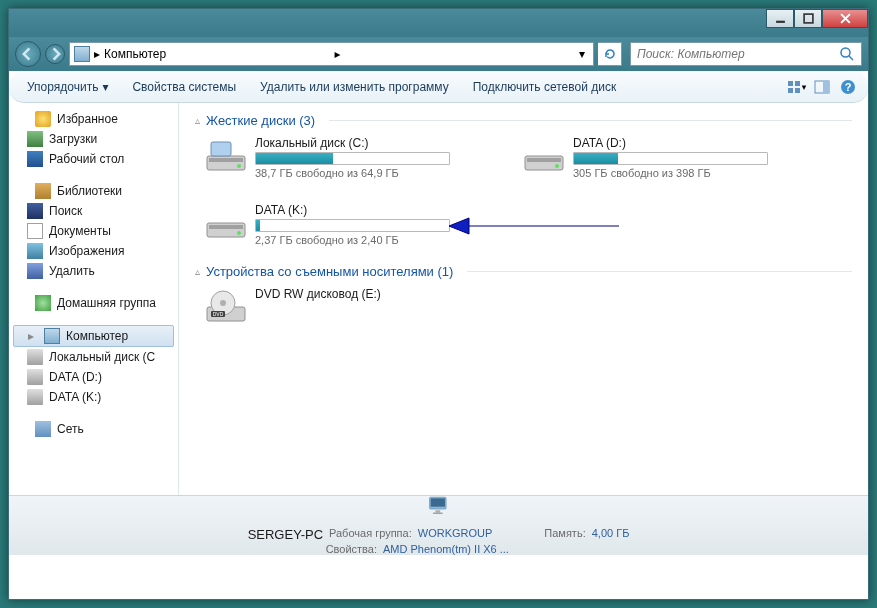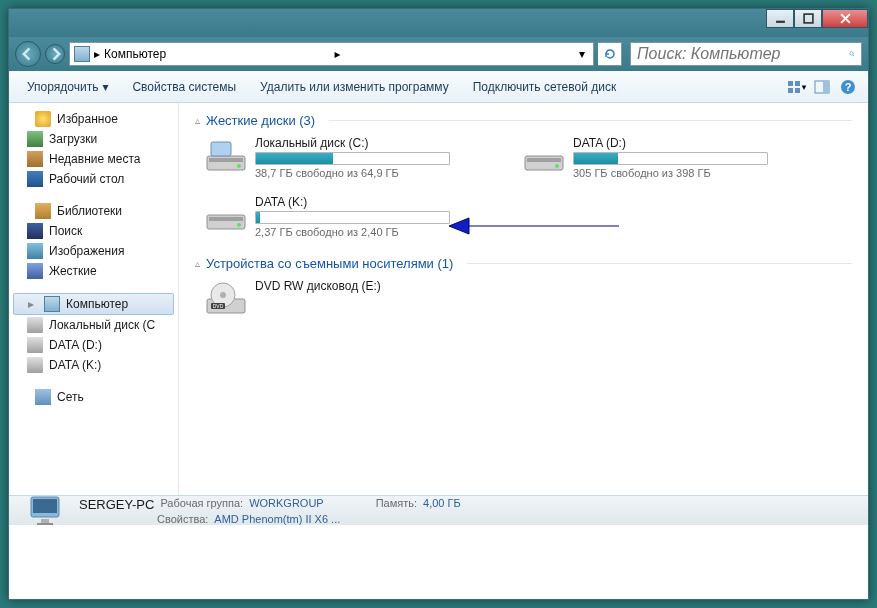--- a/index.html
+++ b/index.html
@@ -15,24 +15,24 @@
 .navbar { height: 34px; background: linear-gradient(#4a8a9a, #3a7a8a); display: flex; align-items: center; padding: 0 6px; gap: 4px; }
 .navbtn { width: 26px; height: 26px; border-radius: 50%; background: radial-gradient(#6aaabf, #3a7a8a); border: 1px solid #2a5a6a; display: flex; align-items: center; justify-content: center; }
 .navbtn.small { width: 20px; height: 20px; }
 .navbtn svg { width: 14px; height: 14px; fill: #d0e8f0; }
 .addr { flex: 1; height: 24px; background: #fff; border: 1px solid #7a9aaa; display: flex; align-items: center; padding: 0 4px; gap: 4px; font-size: 12px; }
 .addr-icon { width: 16px; height: 16px; background: linear-gradient(#c0d8e8, #80b0d0); border: 1px solid #5080a0; }
 .addr-text { flex: 1; }
 .addr-drop { width: 14px; display: flex; justify-content: center; align-items: center; }
 .refresh { width: 24px; height: 24px; background: #fff; border: 1px solid #7a9aaa; display: flex; align-items: center; justify-content: center; border-left: none; }
 .search { width: 232px; height: 24px; background: #fff; border: 1px solid #7a9aaa; display: flex; align-items: center; padding: 0 6px; gap: 4px; margin-left: 4px; }
-.search input { flex: 1; border: none; outline: none; font-size: 16px; font-style: italic; color: #888; }
+.search input { flex: 1; border: none; outline: none; font-size: 12px; font-style: italic; color: #888; }
 .search-icon { width: 16px; height: 16px; color: #3080c0; }
 
-.toolbar { height: 32px; background: linear-gradient(#f8fbfd, #e8f2f8); border-bottom: 1px solid #c8d8e0; display: flex; align-items: center; padding: 0 8px; gap: 4px; font-size: 12px; }
+.toolbar { height: 32px; background: linear-gradient(#f8fbfd, #e8f2f8); border-bottom: 1px solid #c8d8e0; display: flex; align-items: center; padding: 0 8px; gap: 4px; font-size: 12px; border-radius: 15px; }
 .tbitem { padding: 4px 10px; color: #1a3a5a; display: flex; align-items: center; gap: 4px; cursor: default; }
 .tb-right { margin-left: auto; display: flex; gap: 2px; }
 .tb-icon { width: 24px; height: 24px; display: flex; align-items: center; justify-content: center; }
 
 .body { display: flex; height: 392px; }
 .sidebar { width: 170px; background: #fff; border-right: 1px solid #e0e8ec; overflow: hidden; padding: 6px 0; }
 .sb-group { margin-bottom: 12px; }
 .sb-item { display: flex; align-items: center; gap: 6px; padding: 2px 8px 2px 18px; font-size: 12px; color: #1a1a1a; cursor: default; }
 .sb-item.header { padding-left: 10px; }
 .sb-item.selected { background: linear-gradient(#e8f0f8, #d0e0f0); border: 1px solid #a0c0e0; border-radius: 2px; margin: 0 4px; padding-left: 14px; }
@@ -50,33 +50,33 @@
 .ico-home { background: radial-gradient(#a0e0a0, #40a040); }
 .ico-comp { background: linear-gradient(#c0d8e8, #80b0d0); border: 1px solid #5080a0; }
 .ico-drive { background: linear-gradient(#e0e0e0, #a0a0a0); border-radius: 1px; }
 .ico-net { background: linear-gradient(#a0c0e0, #6090c0); }
 
 .content { flex: 1; background: #fff; padding: 10px 16px; overflow-y: auto; }
 .group-header { display: flex; align-items: center; gap: 6px; font-size: 13px; color: #1455a8; margin-bottom: 8px; }
 .group-header .tri { color: #888; font-size: 10px; }
 .group-header .line { flex: 1; height: 1px; background: #e0e8ec; margin-left: 8px; }
 
-.drives { display: flex; flex-wrap: wrap; gap: 16px 18px; margin-bottom: 18px; padding-left: 10px; }
+.drives { display: flex; flex-wrap: wrap; gap: 24px 18px; margin-bottom: 18px; padding-left: 10px; }
 .drive { display: flex; gap: 8px; width: 300px; align-items: flex-start; }
 .drive-ico { width: 42px; height: 40px; flex-shrink: 0; }
 .drive-ico svg { width: 100%; height: 100%; }
 .drive-info { flex: 1; display: flex; flex-direction: column; gap: 2px; font-size: 12px; }
 .drive-name { color: #1a1a1a; }
 .drive-bar { width: 195px; height: 13px; border: 1px solid #b8b8b8; background: #fff; border-radius: 1px; overflow: hidden; }
 .drive-fill { height: 100%; background: linear-gradient(#3aafc4, #1a8fa4); }
 .drive-free { color: #6a6a6a; font-size: 11px; }
 
 .arrow { position: absolute; left: 440px; top: 205px; pointer-events: none; }
 
-.status { height: 30px; background: linear-gradient(#f0f4f8, #e0e8ec); border-top: 1px solid #c8d8e0; display: flex; align-items: center; padding: 0 18px; gap: 12px; font-size: 11px; }
+.status { height: 60px; background: linear-gradient(#f0f4f8, #e0e8ec); border-top: 1px solid #c8d8e0; display: flex; align-items: center; padding: 0 12px; gap: 12px; font-size: 11px; flex-direction: column; }
 .status-ico { width: 40px; height: 32px; }
 .status-text { display: flex; flex-direction: column; gap: 1px; }
 .status-row { display: flex; gap: 6px; }
 .status-name { font-size: 13px; color: #1a1a1a; font-weight: normal; }
 .status-label { color: #6a6a6a; }
 .status-val { color: #3060a0; }
 </style>
 </head>
 <body>
 
@@ -173,45 +173,52 @@
         <div class="sb-item header">
             <span class="exp"></span>
             <span class="sb-ico ico-fav"></span>
             <span>Избранное</span>
           </div>
         <div class="sb-item">
             <span class="sb-ico ico-down"></span>
             <span>Загрузки</span>
           </div>
         <div class="sb-item">
-            <span class="sb-ico ico-recent"></span>
-            <span>Недавние места</span>
-          </div>
-        <div class="sb-item">
             <span class="sb-ico ico-desk"></span>
             <span>Рабочий стол</span>
           </div>
       </div>
       <div class="sb-group">
         <div class="sb-item header">
             <span class="exp"></span>
             <span class="sb-ico ico-lib"></span>
             <span>Библиотеки</span>
           </div>
         <div class="sb-item">
             <span class="sb-ico ico-video"></span>
             <span>Поиск</span>
           </div>
         <div class="sb-item">
+            <span class="sb-ico ico-doc"></span>
+            <span>Документы</span>
+          </div>
+        <div class="sb-item">
             <span class="sb-ico ico-img"></span>
             <span>Изображения</span>
           </div>
         <div class="sb-item">
             <span class="sb-ico ico-music"></span>
-            <span>Жесткие</span>
+            <span>Удалить</span>
+          </div>
+      </div>
+      <div class="sb-group">
+        <div class="sb-item header">
+            <span class="exp"></span>
+            <span class="sb-ico ico-home"></span>
+            <span>Домашняя группа</span>
           </div>
       </div>
       <div class="sb-group">
         <div class="sb-item header selected">
             <span class="exp">▸</span>
             <span class="sb-ico ico-comp"></span>
             <span>Компьютер</span>
           </div>
         <div class="sb-item">
             <span class="sb-ico ico-drive"></span>

